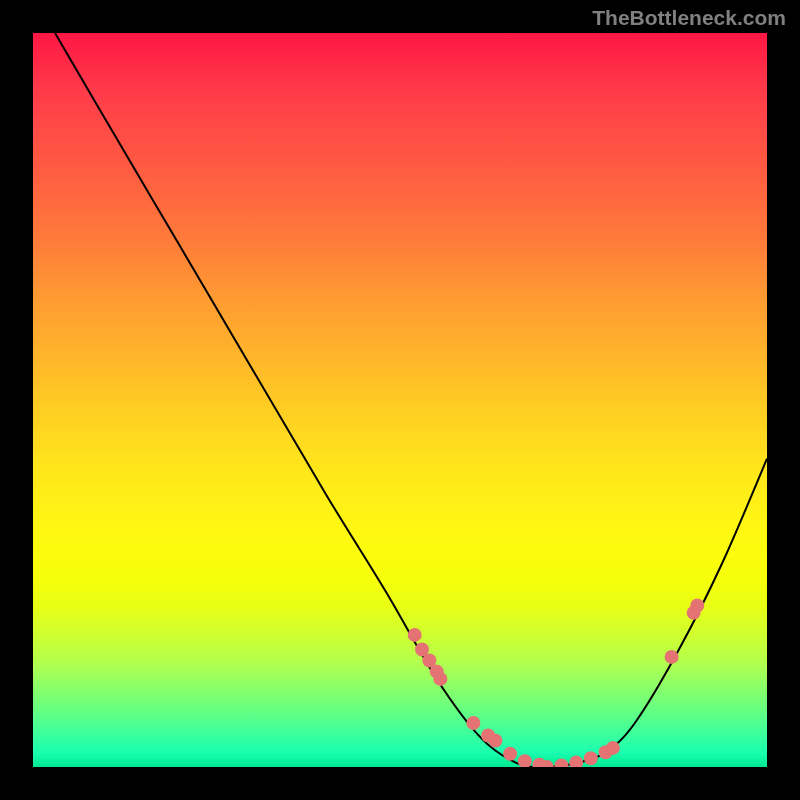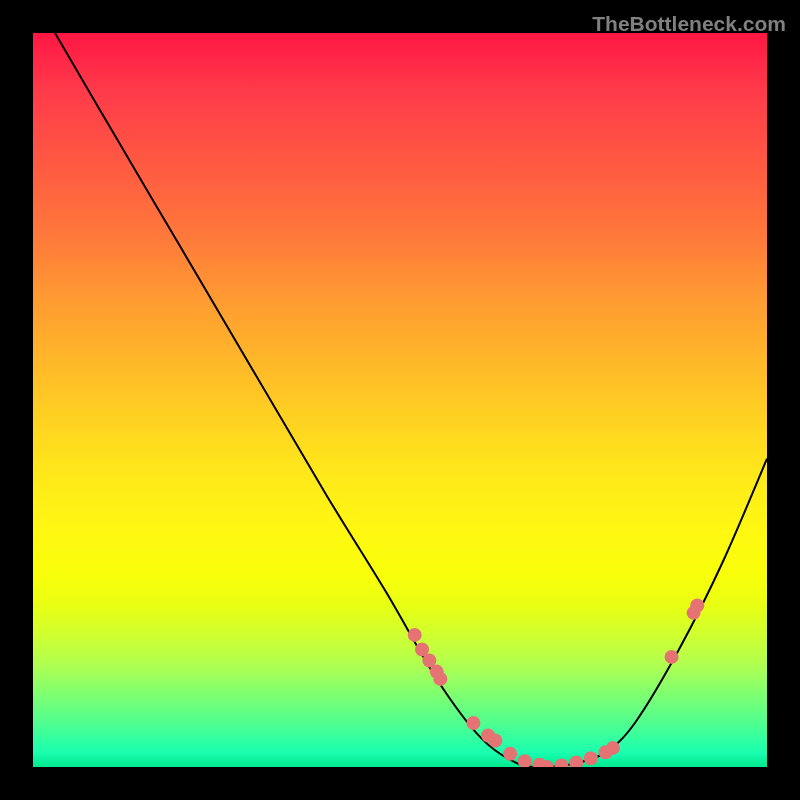--- a/index.html
+++ b/index.html
@@ -5,21 +5,21 @@
   * { margin: 0; padding: 0; box-sizing: border-box; }
   body {
     width: 800px;
     height: 800px;
     background: #000;
     position: relative;
     font-family: Arial, Helvetica, sans-serif;
   }
   .watermark {
     position: absolute;
-    top: 12px;
+    top: 6px;
     right: 14px;
     color: #808080;
     font-size: 21px;
     font-weight: bold;
     z-index: 10;
     margin-left: 36px;
   }
   .plot-area {
     position: absolute;
     left: 33px;

